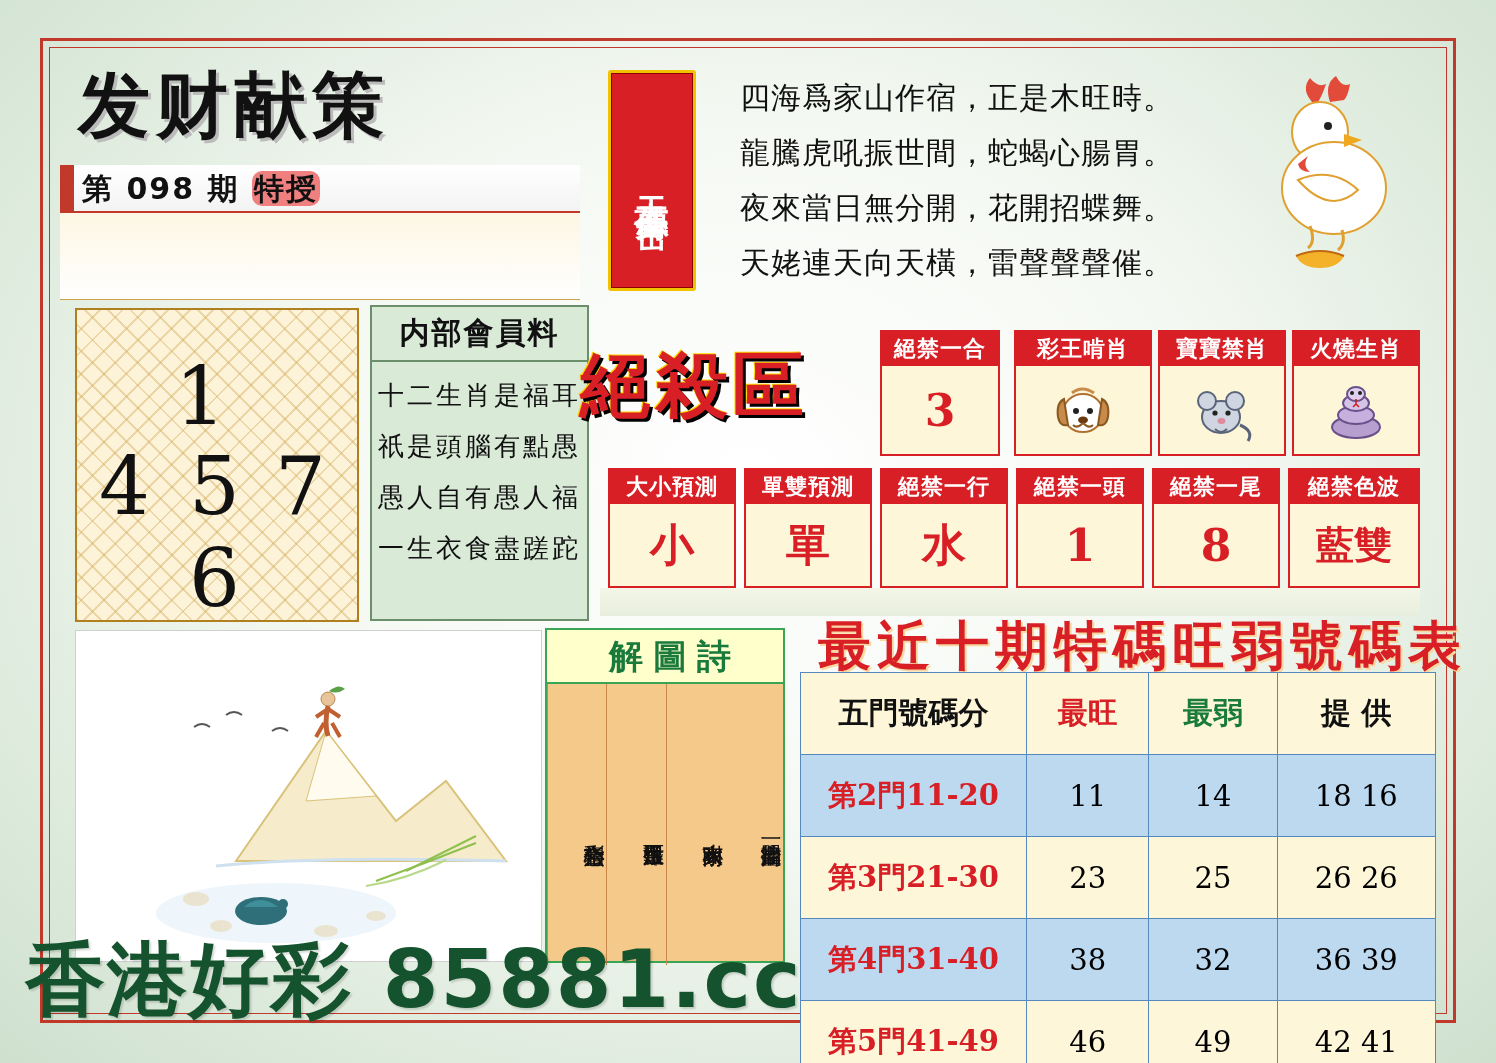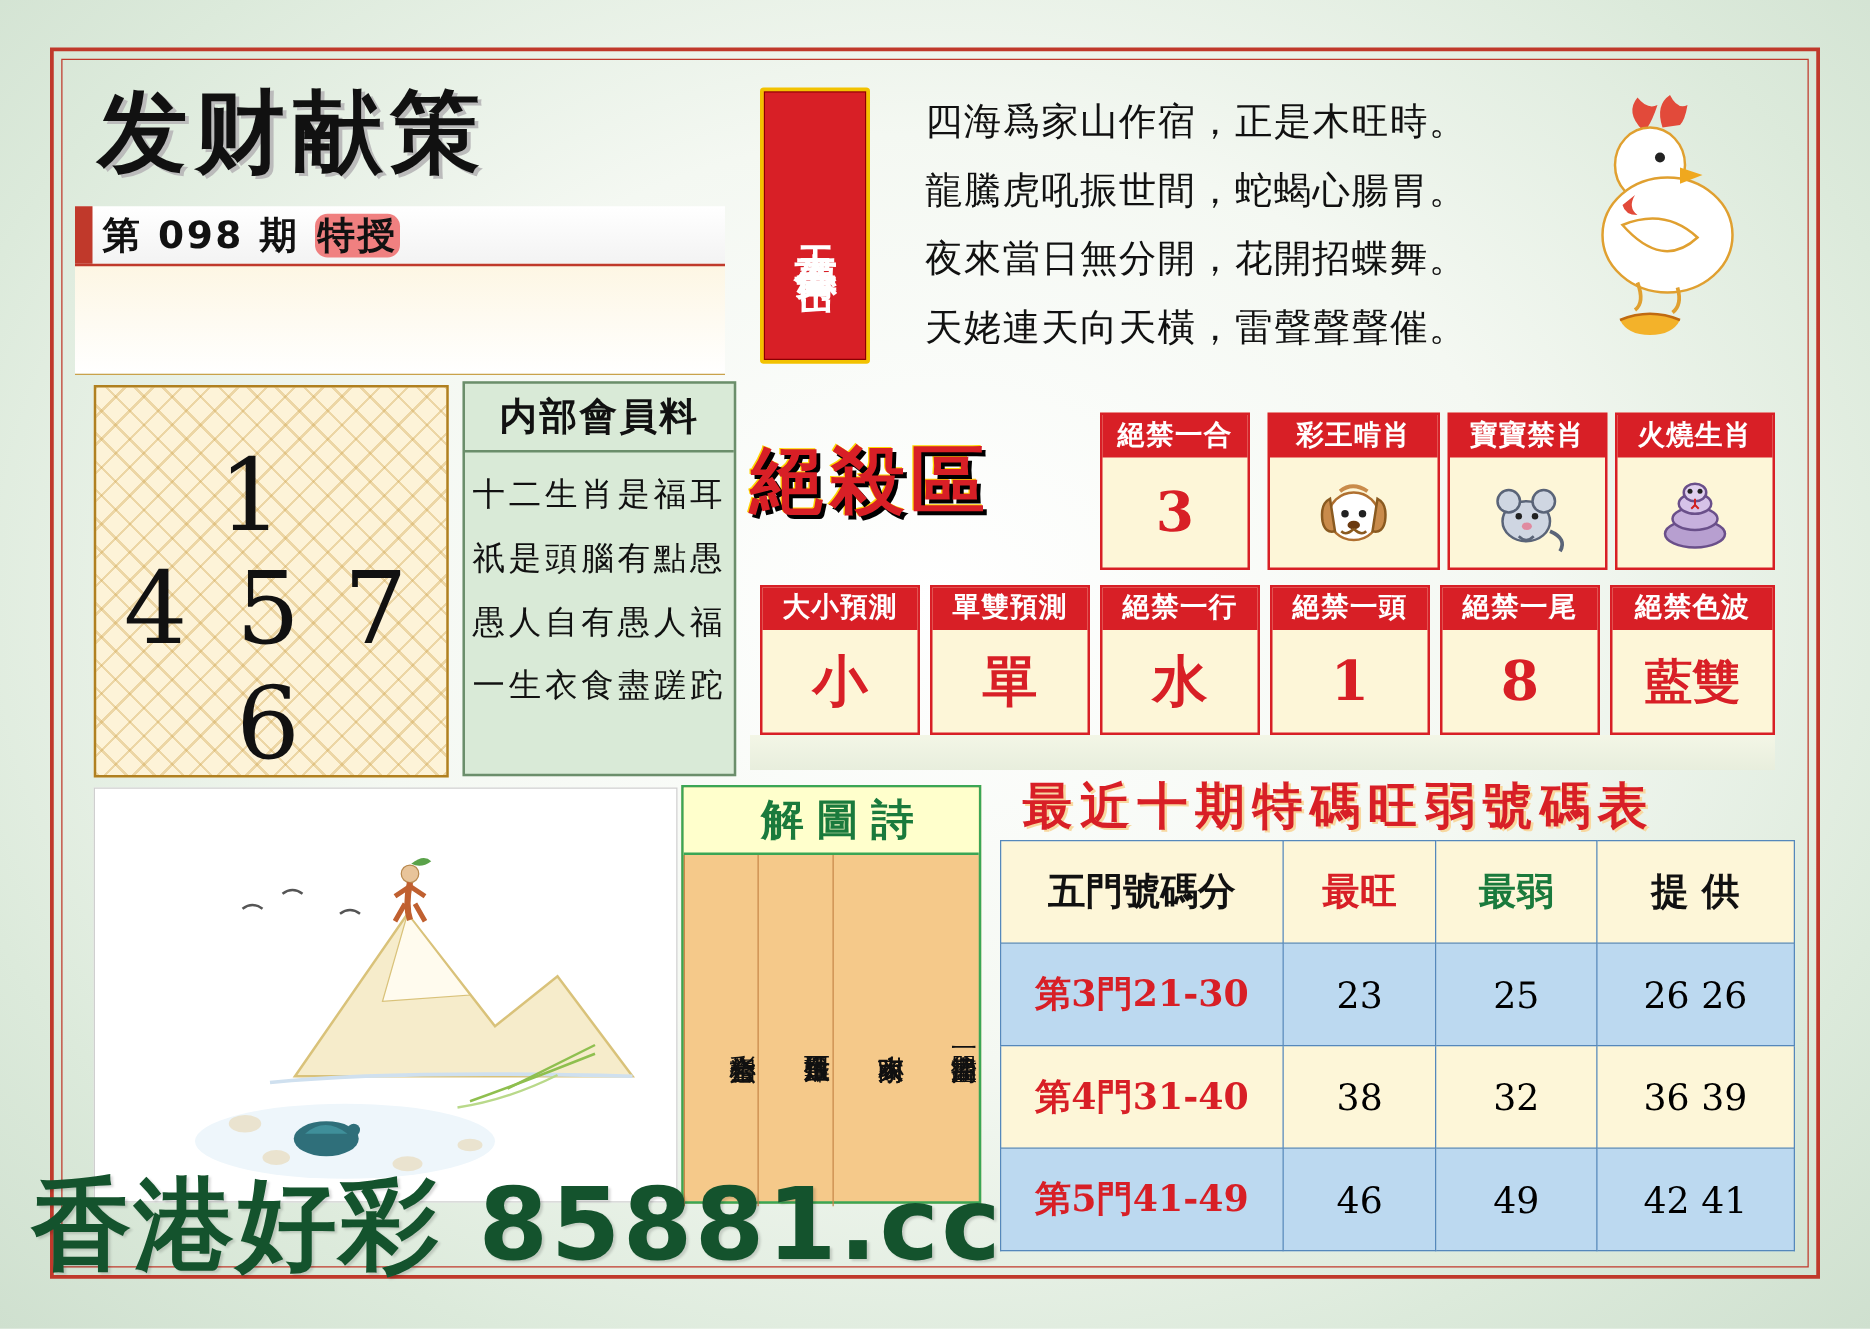--- a/index.html
+++ b/index.html
@@ -91,22 +91,22 @@
     text-align:center; font-size:26px; color:#111; margin-top:16px;
     font-family:"DejaVu Serif", serif; letter-spacing:3px;
   }
 
   
   .juesha-bg {
     position:absolute; left:600px; top:588px; width:820px; height:28px;
     background:linear-gradient(to bottom,#f3f6e6,#e8eedd);
   }
   .juesha-title {
-    position:absolute; left:600px; top:330px; width:275px; height:110px;
-    font-size:60px; font-weight:bold; color:#d81f26;
+    position:absolute; left:580px; top:330px; width:275px; height:110px;
+    font-size:72px; font-weight:bold; color:#d81f26;
     font-family:"DejaVu Serif", serif; letter-spacing:4px;
     text-shadow: 3px 3px 0 #000, -1px -1px 0 #ffd700;
     line-height:110px;
   }
 
   .cell { position:absolute; border:2px solid #d81f26; background:#fdf6d8; box-sizing:border-box; }
   .cell .hd {
     background:#d81f26; color:#fff; font-size:22px; font-weight:bold;
     text-align:center; line-height:34px; height:34px; letter-spacing:1px;
   }
@@ -138,21 +138,21 @@
   .jcol {
     flex:1; border-left:1px solid #c8884a; display:flex; flex-direction:column;
     align-items:center; padding-top:6px; font-size:21px; line-height:25px;
     color:#111; font-family:"DejaVu Serif", serif;
   }
   .jcol:first-child { border-left:none; }
 
   
   .tbl-title {
     position:absolute; left:818px; top:622px; width:600px; height:46px;
-    font-size:40px; font-weight:bold; color:#d81f26; letter-spacing:6px;
+    font-size:53px; font-weight:bold; color:#d81f26; letter-spacing:6px;
     font-family:"DejaVu Serif", serif; text-shadow:2px 2px 0 #f8d8a0;
     line-height:46px; white-space:nowrap;
   }
   table.stats {
     position:absolute; left:800px; top:672px; width:636px;
     border-collapse:collapse; font-family:"DejaVu Serif", serif;
   }
   table.stats td, table.stats th {
     border:1px solid #5588bb; text-align:center; font-size:29px; height:49px;
     padding:16px; font-weight:normal;
@@ -357,20 +357,26 @@
   <thead>
     <tr>
       <th style="width:248px">五門號碼分</th>
       <th style="width:110px" class="r">最旺</th>
       <th style="width:118px" class="g">最弱</th>
       <th style="width:160px">提 供</th>
     </tr>
   </thead>
   <tbody>
     <tr>
+      <td class="lab">第2門11-20</td>
+      <td>11</td>
+      <td>14</td>
+      <td>18 16</td>
+    </tr>
+    <tr>
       <td class="lab">第3門21-30</td>
       <td>23</td>
       <td>25</td>
       <td>26 26</td>
     </tr>
     <tr>
       <td class="lab">第4門31-40</td>
       <td>38</td>
       <td>32</td>
       <td>36 39</td>

